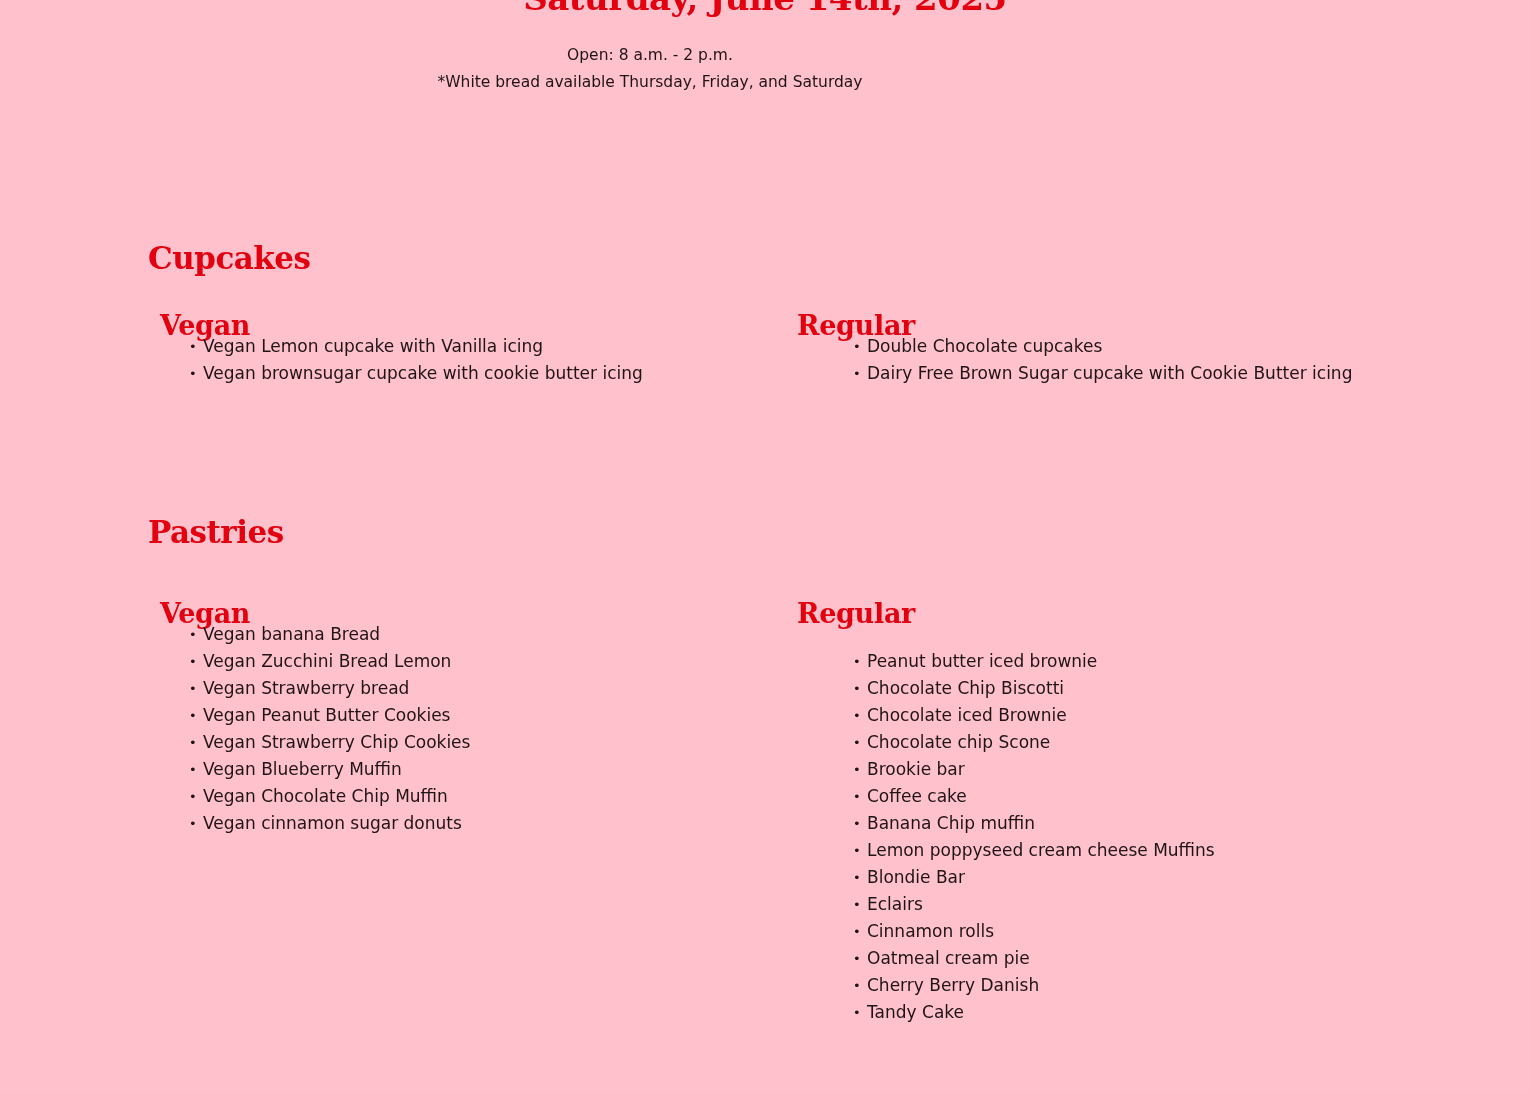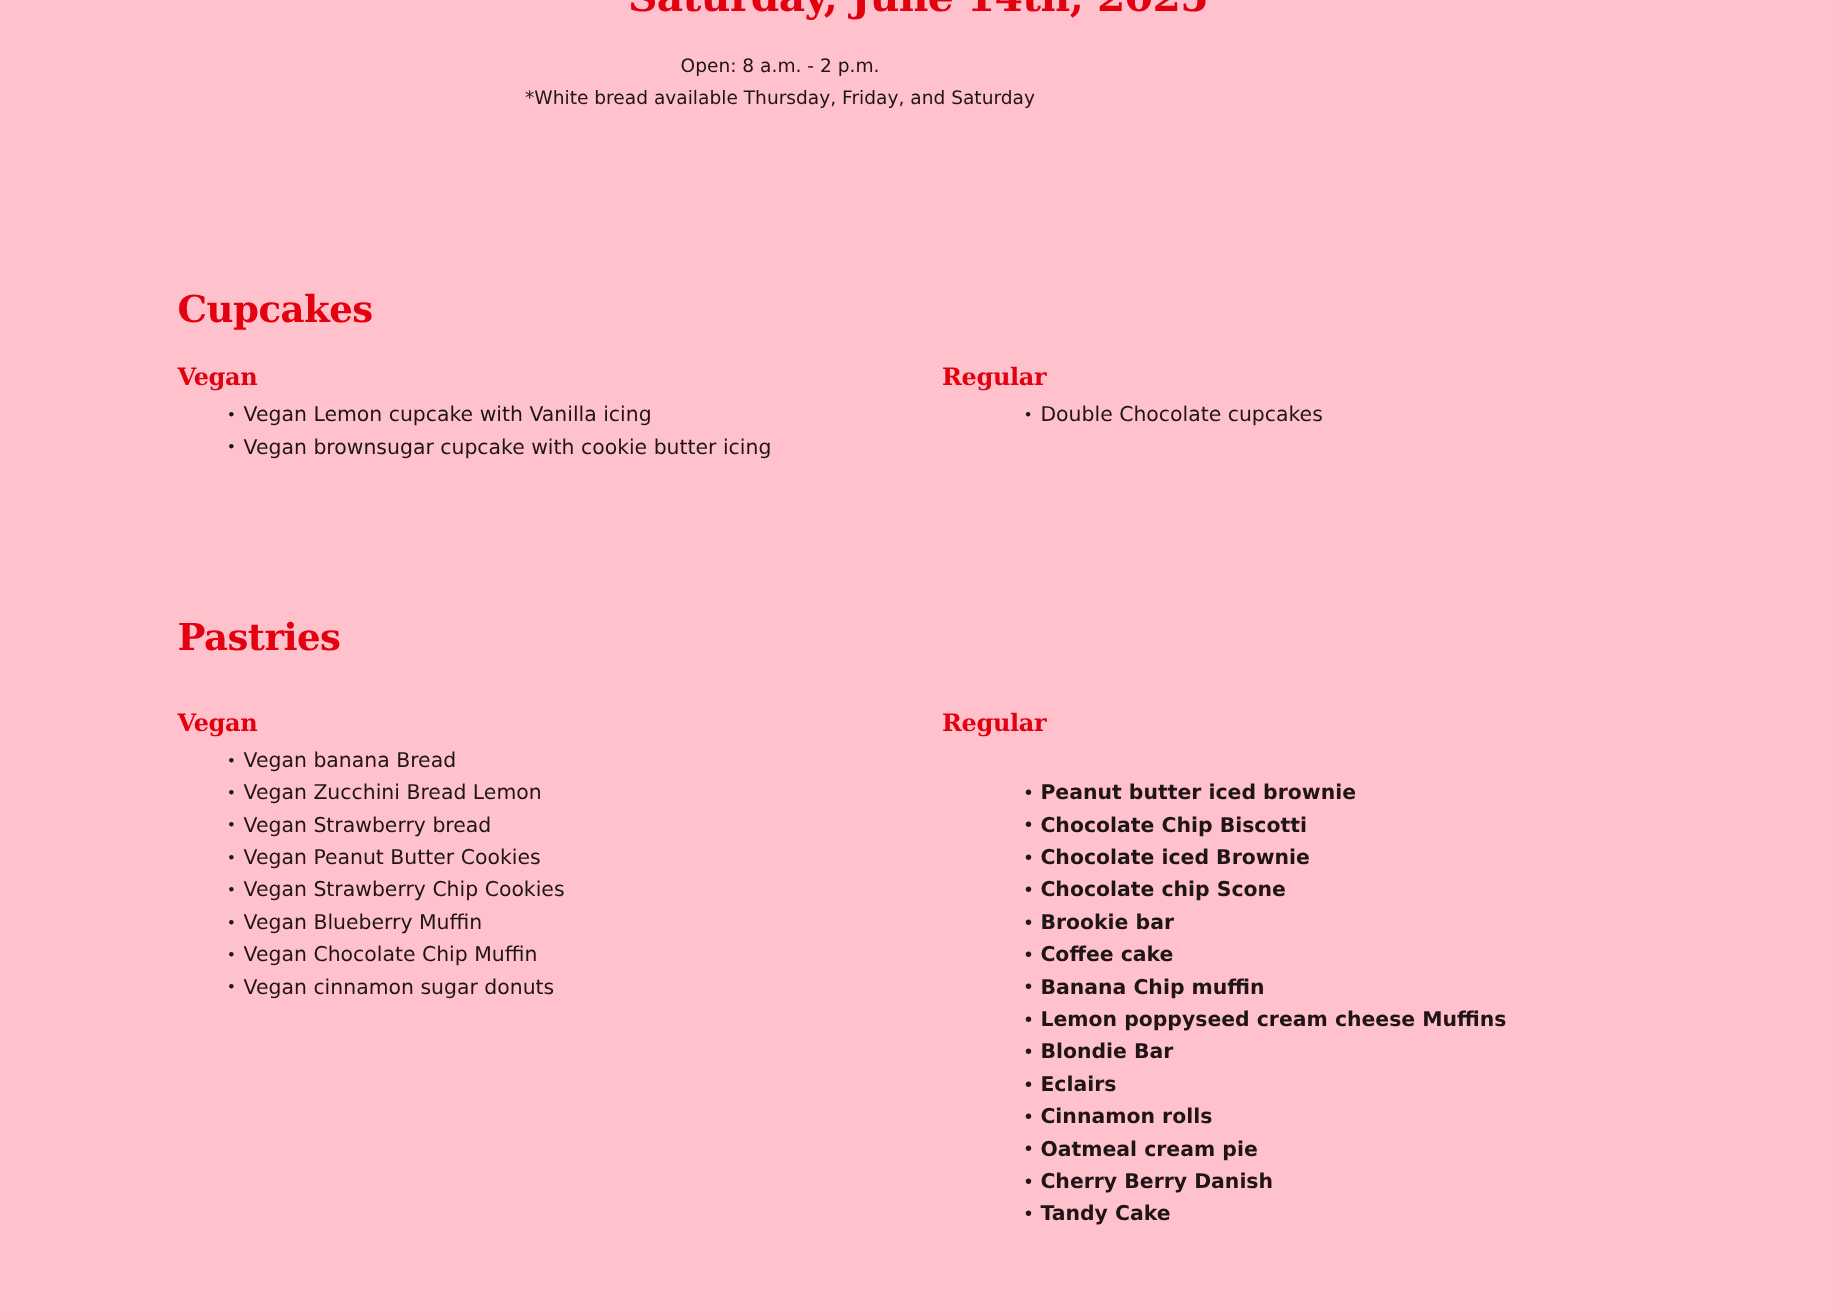--- a/index.html
+++ b/index.html
@@ -44,24 +44,24 @@
       margin: 0;
       font-family: "DejaVu Serif", serif;
       font-weight: bold;
       font-size: 31px;
       line-height: 40px;
       color: #e3000f;
       letter-spacing: -0.5px;
     }
     .sub-title {
       position: absolute;
-      margin: 0;
+      margin: 12px;
       font-family: "DejaVu Serif", serif;
       font-weight: bold;
-      font-size: 20px;
+      font-size: 27px;
       line-height: 30px;
       color: #e3000f;
       letter-spacing: -0.3px;
     }
     ul.items {
       position: absolute;
       list-style: none;
       margin: 0;
       padding: 0;
     }
@@ -97,38 +97,39 @@
 
 <h3 class="sub-title col-left-title" style="top:299px;">Vegan</h3>
 <ul class="items col-left-list" style="top:333px;">
   <li>Vegan Lemon cupcake with Vanilla icing</li>
   <li>Vegan brownsugar cupcake with cookie butter icing</li>
 </ul>
 
 <h3 class="sub-title col-right-title" style="top:299px;">Regular</h3>
 <ul class="items col-right-list" style="top:333px;">
   <li>Double Chocolate cupcakes</li>
+  <li>Dairy Free Brown Sugar cupcake with Cookie Butter icing</li>
 </ul>
 
 <h2 class="section-title" style="top:512px;">Pastries</h2>
 
 <h3 class="sub-title col-left-title" style="top:587px;">Vegan</h3>
 <ul class="items col-left-list" style="top:621px;">
   <li>Vegan banana Bread</li>
   <li>Vegan Zucchini Bread Lemon</li>
   <li>Vegan Strawberry bread</li>
   <li>Vegan Peanut Butter Cookies</li>
   <li>Vegan Strawberry Chip Cookies</li>
   <li>Vegan Blueberry Muffin</li>
   <li>Vegan Chocolate Chip Muffin</li>
   <li>Vegan cinnamon sugar donuts</li>
 </ul>
 
 <h3 class="sub-title col-right-title" style="top:587px;">Regular</h3>
-<ul class="items col-right-list" style="top:648px;font-weight:bold;">
+<ul class="items col-right-list" style="top:648px;">
   <li>Peanut butter iced brownie</li>
   <li>Chocolate Chip Biscotti</li>
   <li>Chocolate iced Brownie</li>
   <li>Chocolate chip Scone</li>
   <li>Brookie bar</li>
   <li>Coffee cake</li>
   <li>Banana Chip muffin</li>
   <li>Lemon poppyseed cream cheese Muffins</li>
   <li>Blondie Bar</li>
   <li>Eclairs</li>

